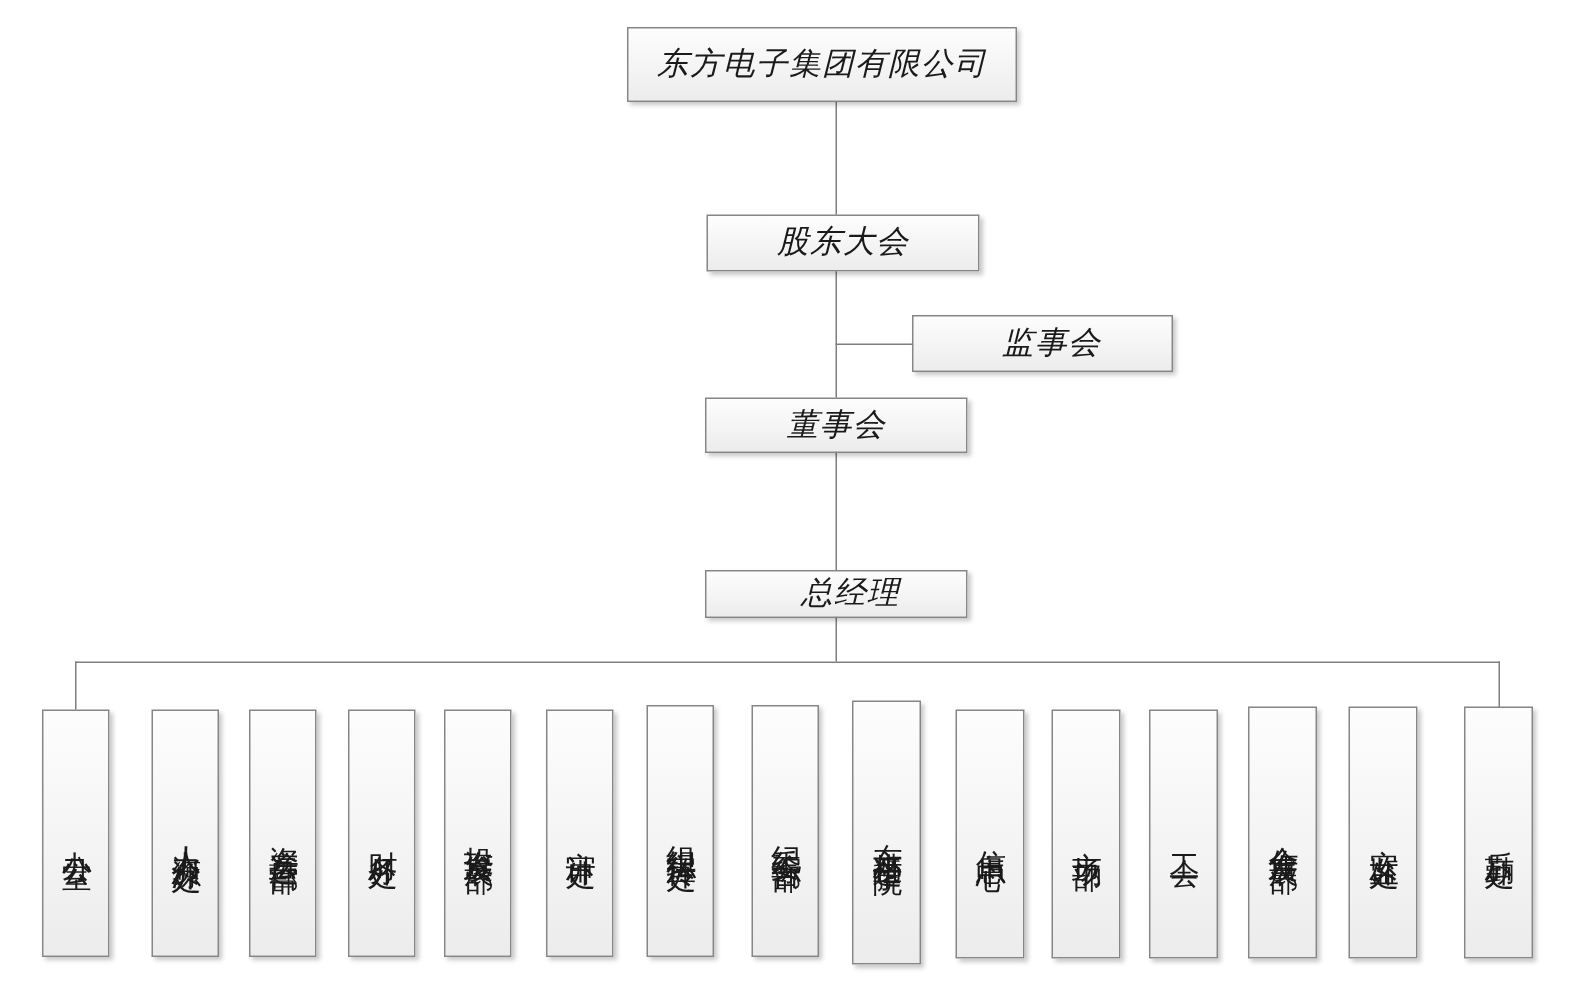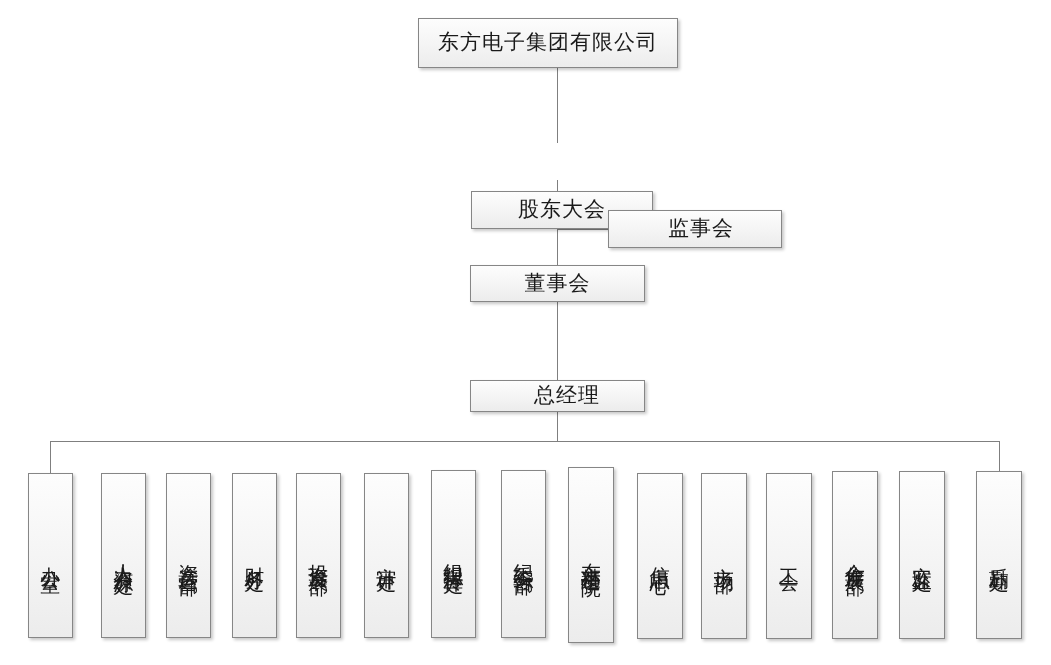--- a/index.html
+++ b/index.html
@@ -58,20 +58,21 @@
     padding-top: 4px;
     padding-bottom: 4px;
   }
   .node.v-node .label {
     writing-mode: vertical-rl;
     text-orientation: upright;
     white-space: nowrap;
   }
   .node.h-node .label {
     white-space: nowrap;
+    font-style: italic;
   }
 </style>
 </head>
 <body>
 
 <div id="canvas">
 
   <div class="line v" style="left:557px; top:68px; height:75px;"></div>
 
   <div class="line v" style="left:557px; top:180px; height:85px;"></div>
@@ -85,21 +86,21 @@
   <div class="line h" style="left:50px; top:441px; width:950px;"></div>
 
   <div class="line v" style="left:50px; top:441px; height:32px;"></div>
 
   <div class="line v" style="left:999px; top:441px; height:32px;"></div>
 
   <div class="node h-node" style="left:418px; top:18px; width:260px; height:50px;">
     <span class="label">东方电子集团有限公司</span>
   </div>
 
-  <div class="node h-node" style="left:471px; top:143px; width:182px; height:38px;margin-top:48px;">
+  <div class="node h-node" style="left:471px; top:143px; width:182px; height:38px;">
     <span class="label">股东大会</span>
   </div>
 
   <div class="node h-node" style="left:608px; top:210px; width:174px; height:38px;padding-left:12px;">
     <span class="label">监事会</span>
   </div>
 
   <div class="node h-node" style="left:470px; top:265px; width:175px; height:37px;text-align:center;">
     <span class="label">董事会</span>
   </div>

